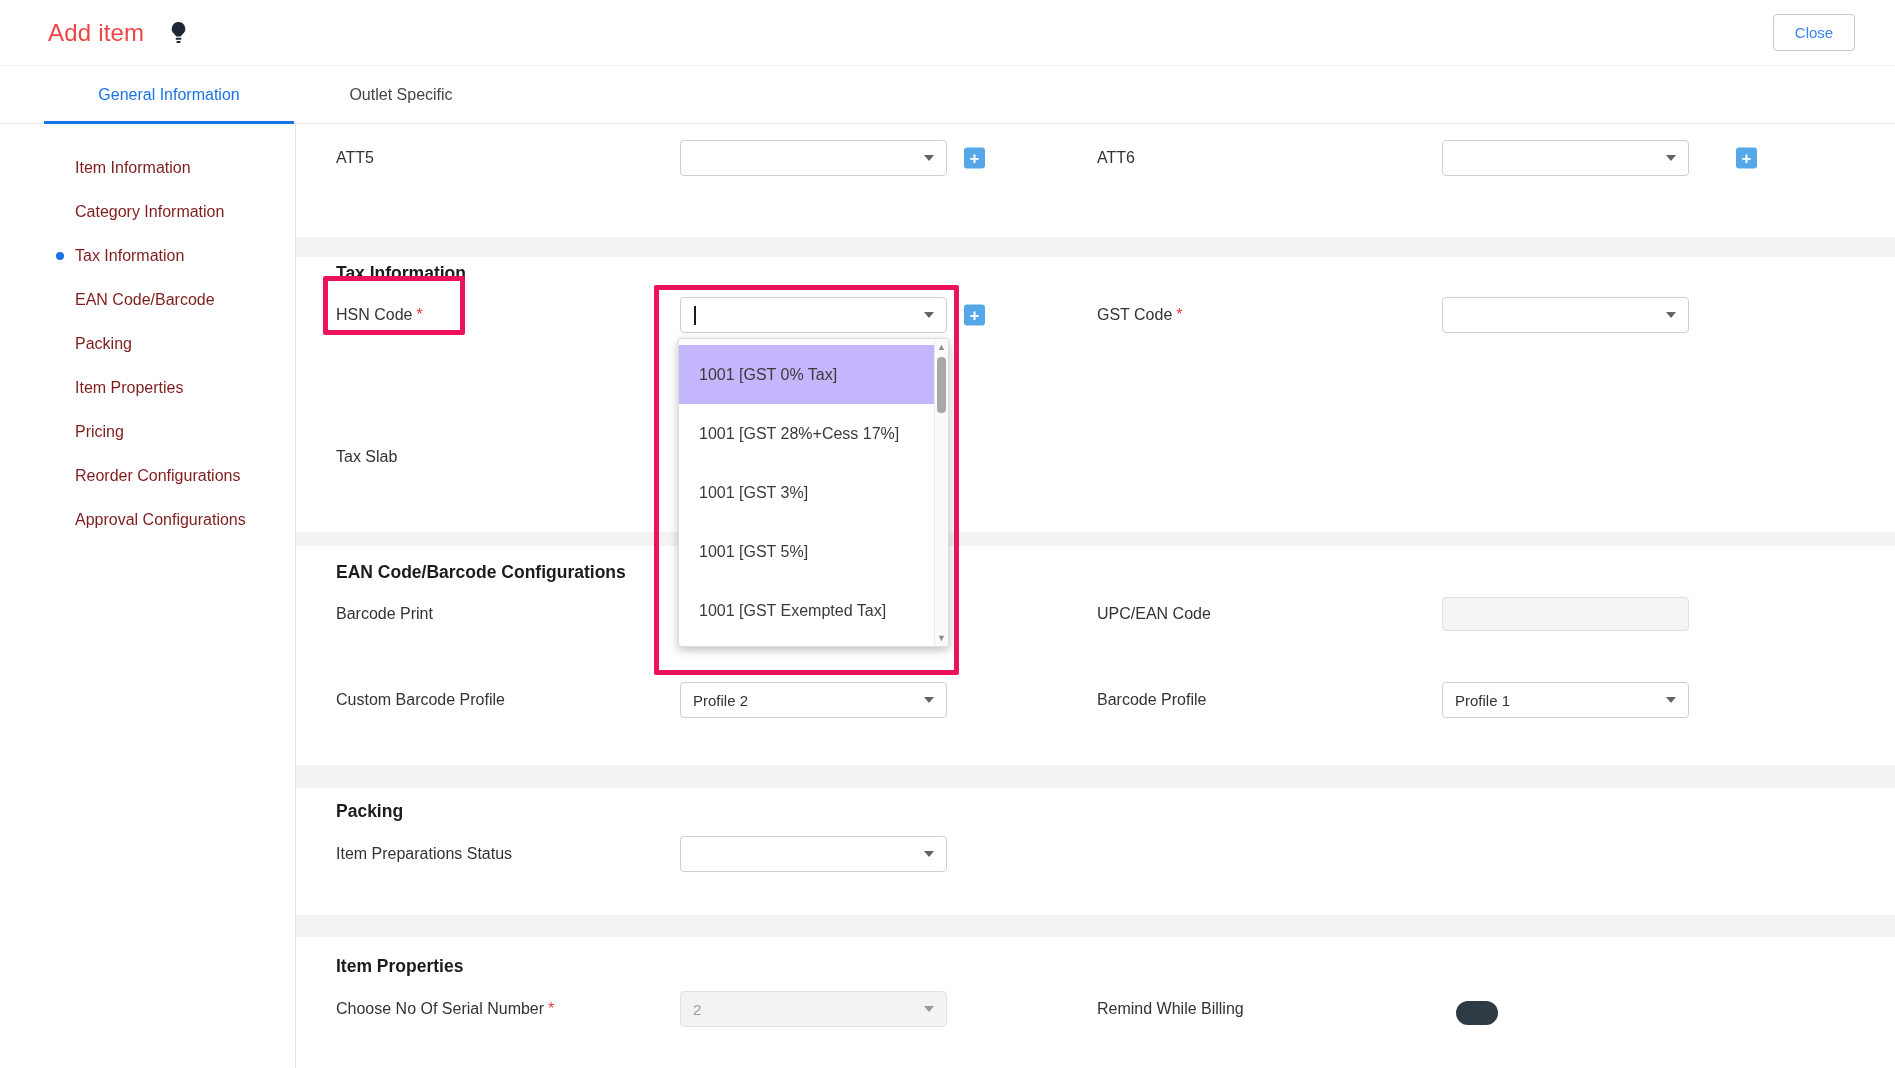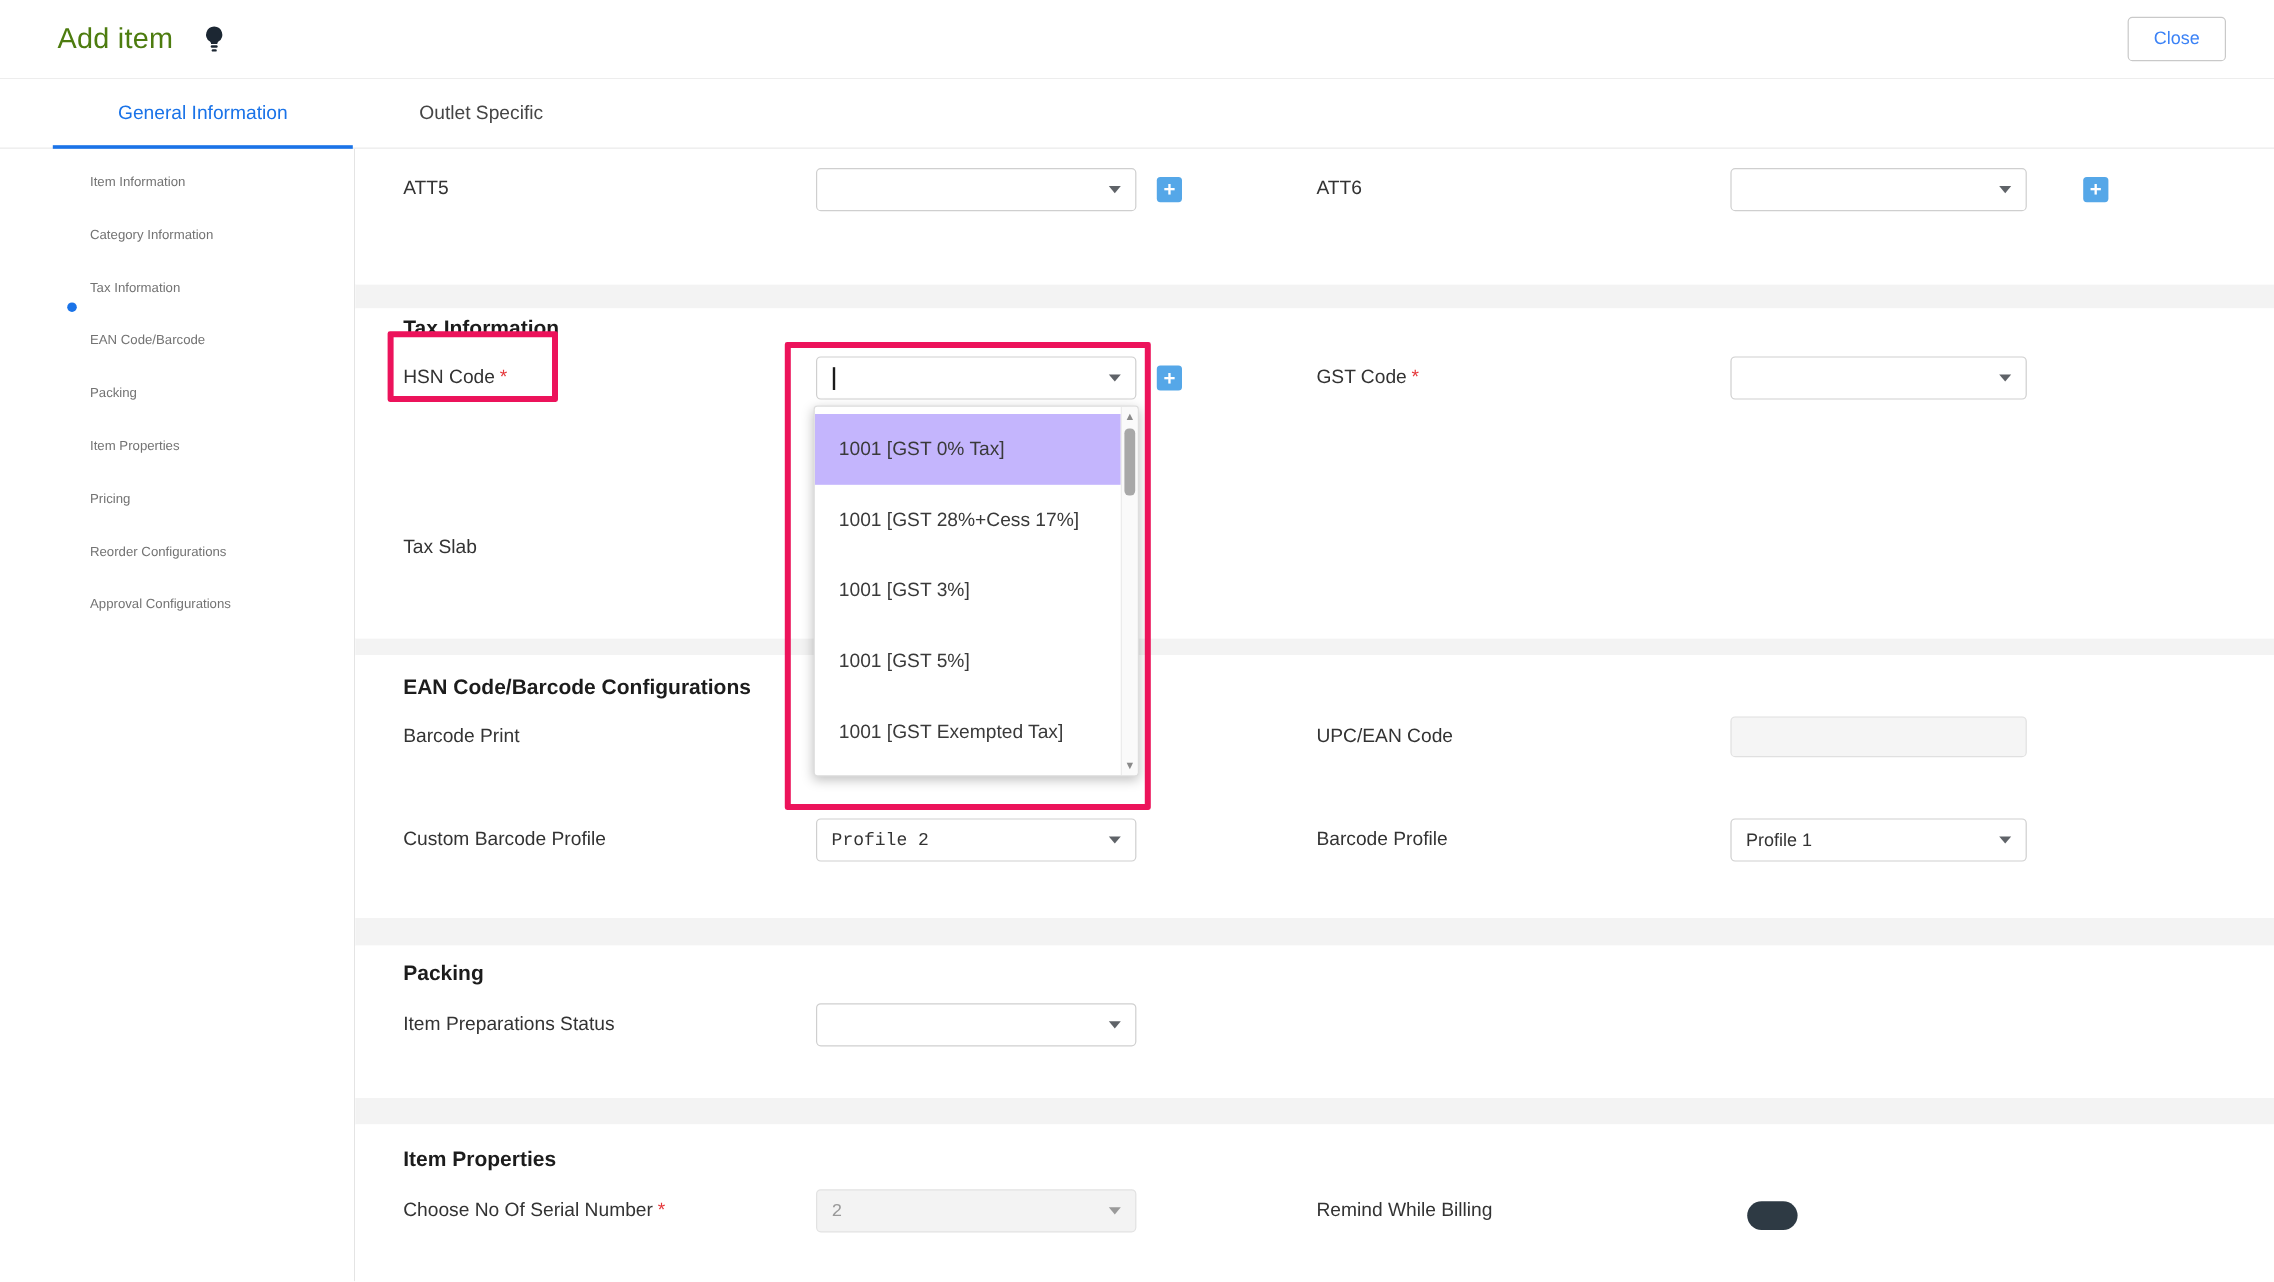--- a/index.html
+++ b/index.html
@@ -3,47 +3,47 @@
 <meta charset="utf-8">
 <style>
   * { margin:0; padding:0; box-sizing:border-box; }
   html,body { background:#ffffff; }
   body { font-family:"Liberation Sans","DejaVu Sans",sans-serif; color:#333; }
 
   .app { position:relative; width:1895px; height:1068px; background:#fff; overflow:hidden; }
 
   
   .topbar { height:66px; display:flex; align-items:center; padding:0 40px 0 48px; border-bottom:1px solid #ededed; background:#fff; }
-  .topbar h1 { font-size:24px; font-weight:500; color:#4d7c0f; letter-spacing:.2px; }
+  .topbar h1 { font-size:24px; font-weight:500; color:#ef4444; letter-spacing:.2px; }
   .bulb { margin-left:26px; display:flex; align-items:center; cursor:pointer; }
   .close-btn { margin-left:auto; width:82px; height:37px; background:#fff; border:1px solid #c9c9c9; border-radius:4px; font-size:15px; color:#3b82f6; cursor:pointer; font-family:inherit; }
 
   
   .tabs { height:58px; display:flex; border-bottom:1px solid #e6e6e6; background:#fff;padding-left:44px; }
   .tab { width:250px; display:flex; align-items:center; justify-content:center; font-size:16px; color:#454545; position:relative; cursor:pointer; }
   .tab.outlet { width:214px; }
   .tab.active { color:#1a73e8; }
   .tab.active::after { content:""; position:absolute; left:0; right:0; bottom:-1px; height:3px; background:#1a73e8; }
 
   
   .body { display:flex; height:944px; }
   .sidebar { width:296px; min-width:296px; border-right:1px solid #e4e4e4; padding-top:22px; background:#fff; }
-  .side-item { position:relative; height:44px; display:flex; padding-left:75px; font-size:11px; color:#737373; cursor:pointer; white-space:nowrap; }
+  .side-item { position:relative; height:44px; display:flex; align-items:center; padding-left:75px; font-size:16px; color:#7f1d1d; cursor:pointer; white-space:nowrap; }
   .side-item .dot { position:absolute; left:56px; top:50%; transform:translateY(-50%); width:8px; height:8px; border-radius:50%; background:#1a73e8; }
 
   .content { position:relative; flex:1; background:#fff; overflow:hidden; }
   .sec { position:relative; width:100%; background:#fff; }
   .strip { width:100%; background:#f3f3f3; }
   .sec-h { position:absolute; left:40px; font-size:17.5px; font-weight:bold; color:#1c1c1c; white-space:nowrap; }
 
   .row { position:absolute; left:0; width:100%; height:36px; }
   .lbl { position:absolute; top:50%; transform:translateY(-50%); font-size:16px; color:#333; white-space:nowrap; }
   .req { color:#e5393c; margin-left:4px; }
   .pos-lbl-l { left:40px; }
-  .pos-ctl-l { left:384px; width:267px;font-family:Liberation Mono, monospace; }
+  .pos-ctl-l { left:384px; width:267px; }
   .pos-plus-l { left:668px; }
   .pos-lbl-r { left:801px;text-align:right; }
   .pos-ctl-r { left:1146px; width:247px; }
   .pos-plus-r { left:1440px; }
 
   .select { position:absolute; top:0; height:36px; background:#fff; border:1px solid #cfcfcf; border-radius:4px; display:flex; align-items:center; padding:0 12px; font-size:15px; color:#333; cursor:pointer; }
   .select .caret { margin-left:auto; width:0; height:0; border-left:5.5px solid transparent; border-right:5.5px solid transparent; border-top:6.5px solid #5f6368; }
   .select.disabled { background:#f3f3f3; border-color:#e2e2e2; color:#9a9a9a; }
   .select.disabled .caret { border-top-color:#9a9a9a; }
   .sel-val { overflow:hidden; white-space:nowrap; }

